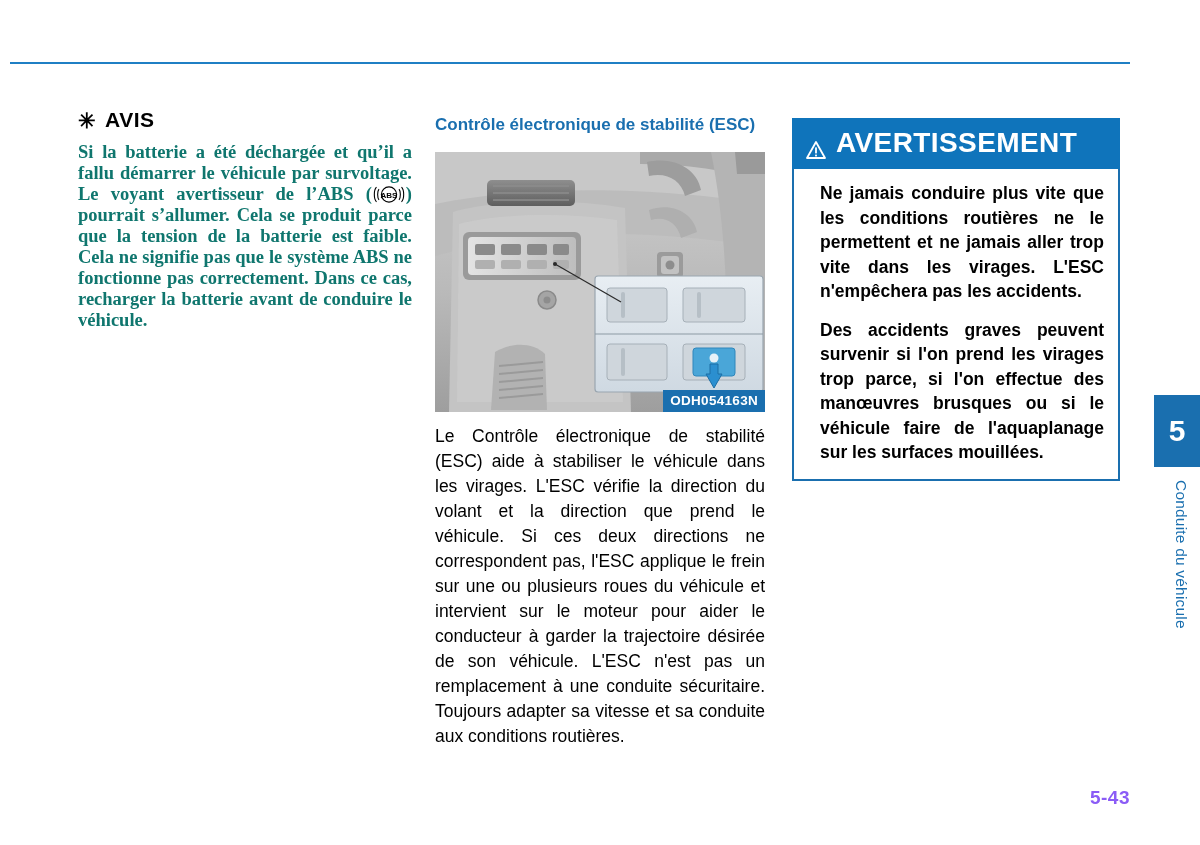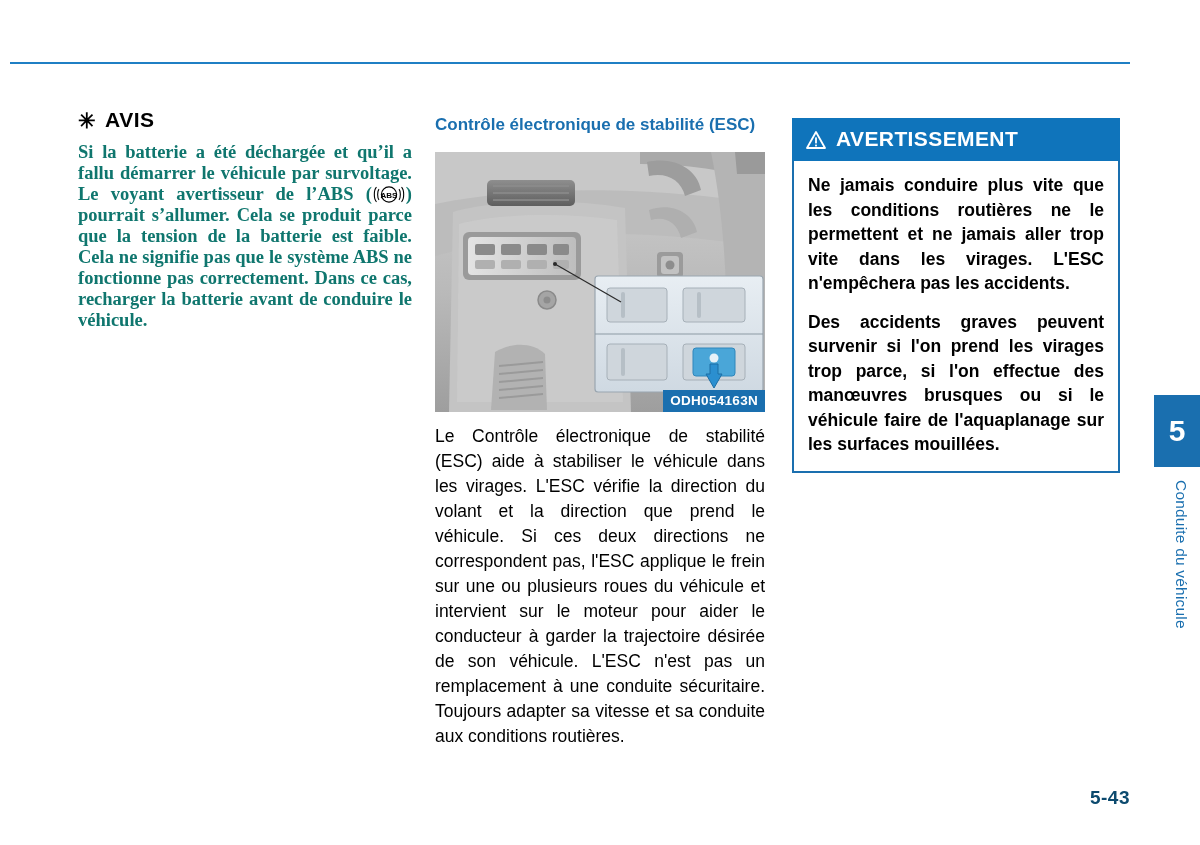--- a/index.html
+++ b/index.html
@@ -121,25 +121,26 @@
   .col3 {
     position: absolute;
     left: 792px;
     top: 118px;
     width: 328px;
   }
   .warn-box {
     border: 2px solid #1a6faf;
     border-top: none;
     background: #fff;
+    padding-left: 12px;
   }
   .warn-head {
     background: #0f74bb;
     color: #fff;
-    font-size: 21px;
+    font-size: 28px;
     font-weight: bold;
     font-family: "Liberation Sans", sans-serif;
     padding: 9px 12px 10px 14px;
     display: flex;
     align-items: center;
     gap: 10px;
     letter-spacing: .4px;
   }
   .warn-tri {
     display: inline-block;
@@ -193,21 +194,21 @@
   }
 
   
   .folio {
     position: absolute;
     right: 70px;
     bottom: 36px;
     font-family: "Liberation Sans", sans-serif;
     font-size: 19px;
     font-weight: bold;
-    color: #0c4a6e;
+    color: #8b5cf6;
     letter-spacing: .5px;
   }
 </style>
 </head>
 <body>
 
 <div class="page">
 
   <div class="top-rule"></div>
 

